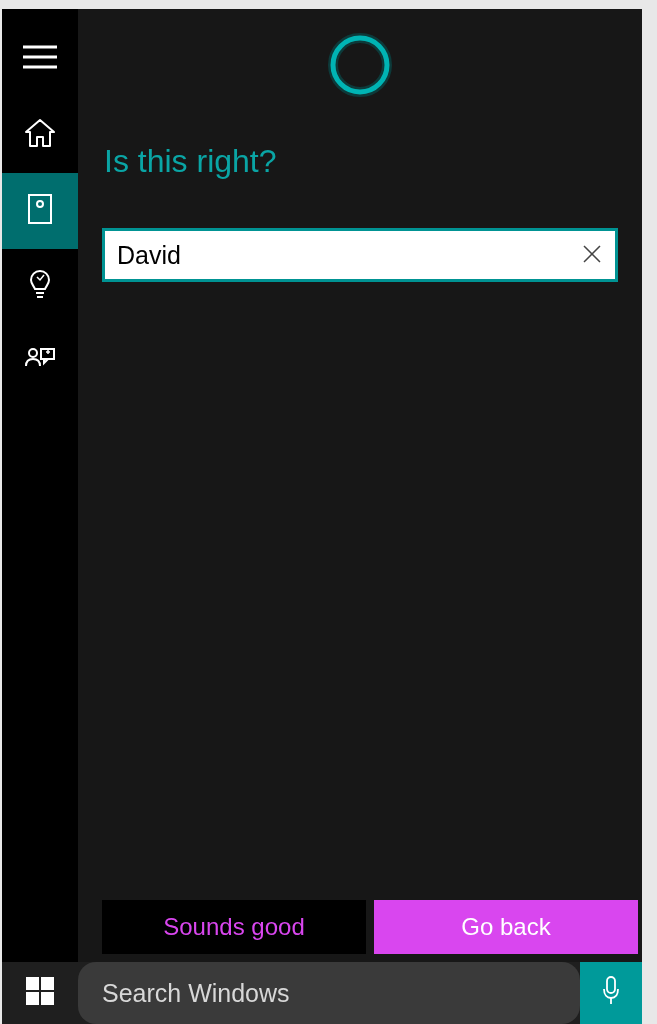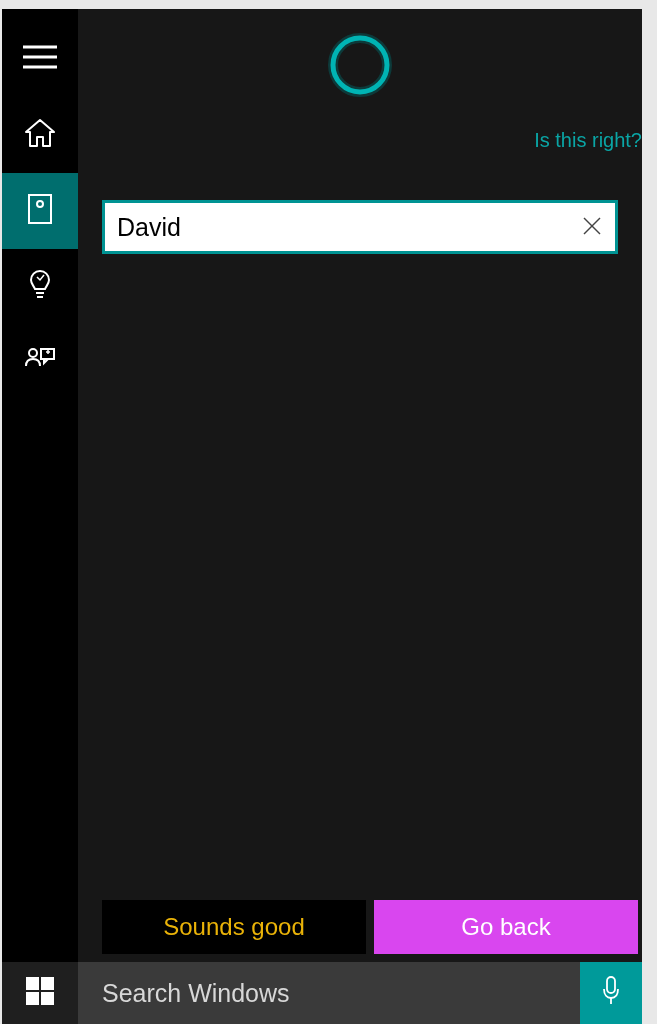--- a/index.html
+++ b/index.html
@@ -56,24 +56,23 @@
       position: relative;
       display: flex;
       flex-direction: column;
     }
     .cortana-logo {
       margin: 24px auto 0;
       display: block;
     }
     .prompt-title {
       color: #0aa5a5;
-      font-size: 20px;
+      font-size: 32px;
       font-weight: 400;
-      margin: 32px 0 0 26px;
-      text-align: right;
+      margin: 46px 0 0 26px;
     }
     .input-wrapper {
       margin: 48px 24px 4px 24px;
       position: relative;
       border: 3px solid #009393;
       background: #ffffff;
       height: 54px;
       display: flex;
       align-items: center;
     }
@@ -114,21 +113,21 @@
       font-size: 24px;
       font-family: "Segoe UI", Arial, sans-serif;
       font-weight: 400;
       cursor: pointer;
       display: flex;
       align-items: center;
       justify-content: center;
     }
     .btn-sounds-good {
       background: #000000;
-      color: #eab308;
+      color: #d946ef;
     }
     .btn-go-back {
       background: #d946ef;
       color: #ffffff;
     }
     .taskbar {
       height: 62px;
       background: #1f1f1f;
       display: flex;
       align-items: stretch;
@@ -142,20 +141,21 @@
     }
     .search-box {
       flex: 1;
       background: #3a3a3a;
       display: flex;
       align-items: center;
       padding-left: 24px;
       color: #d8d8d8;
       font-size: 25px;
       font-weight: 400;
+      border-radius: 18px;
     }
     .mic-btn {
       width: 62px;
       background: #009a9a;
       display: flex;
       align-items: center;
       justify-content: center;
       cursor: pointer;
     }
   </style>

